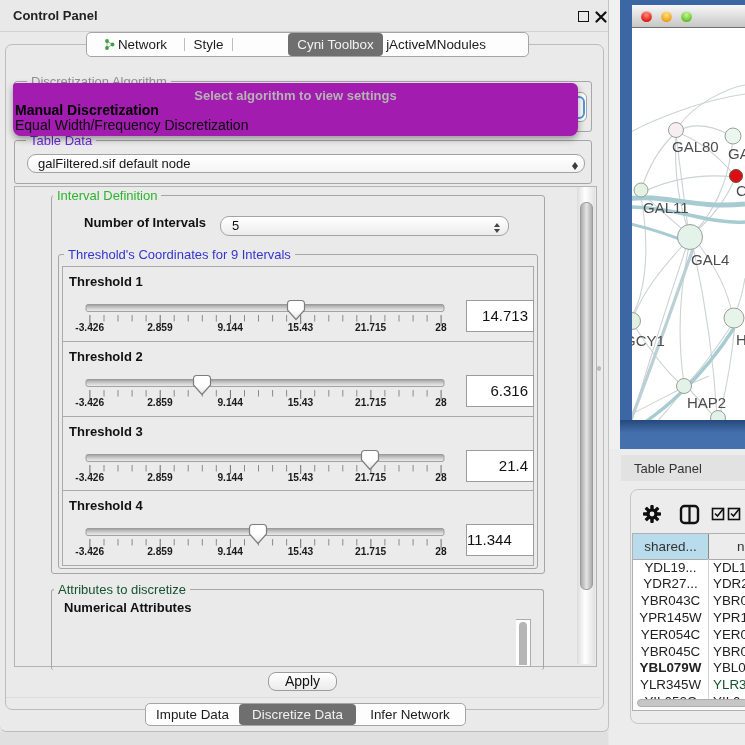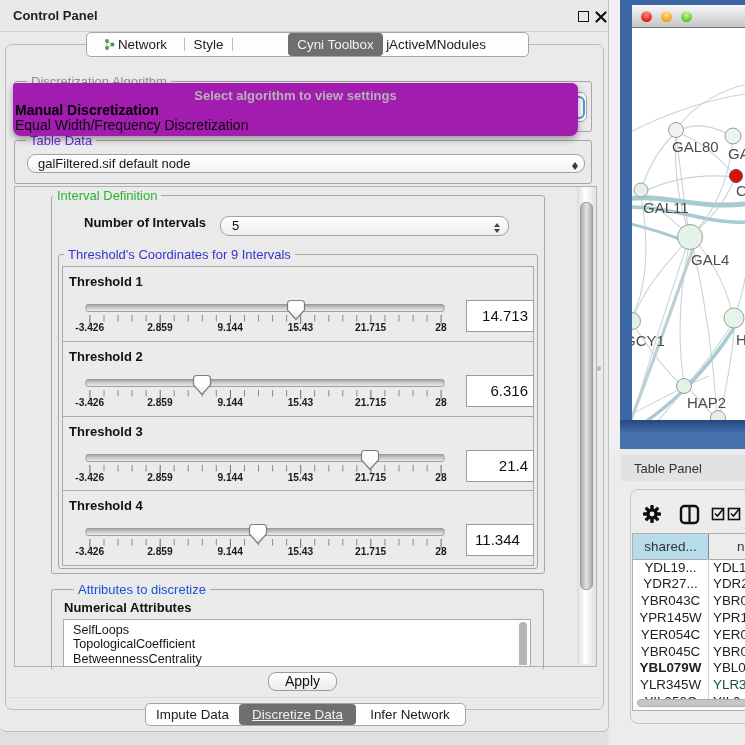--- a/index.html
+++ b/index.html
@@ -175,39 +175,36 @@
     <path d="M19.9,21 V30 M90.2,21 V30 M160.4,21 V30 M230.7,21 V30 M300.9,21 V30 M371.1,21 V30" stroke="#6f6f6f" stroke-width="1"></path>
     <text x="19.7" y="37" text-anchor="middle" font-size="10.2" font-weight="bold" fill="#1a1a1a">-3.426</text>
       <text x="89.9" y="37" text-anchor="middle" font-size="10.2" font-weight="bold" fill="#1a1a1a">2.859</text>
       <text x="160.2" y="37" text-anchor="middle" font-size="10.2" font-weight="bold" fill="#1a1a1a">9.144</text>
       <text x="230.4" y="37" text-anchor="middle" font-size="10.2" font-weight="bold" fill="#1a1a1a">15.43</text>
       <text x="300.7" y="37" text-anchor="middle" font-size="10.2" font-weight="bold" fill="#1a1a1a">21.715</text>
       <text x="370.9" y="37" text-anchor="middle" font-size="10.2" font-weight="bold" fill="#1a1a1a">28</text>
     <path d="M179.5,9.7 Q179.5,6.5 182.7,6.5 L193.3,6.5 Q196.5,6.5 196.5,9.7 L196.5,16.0 L188.0,25.5 L179.5,16.0 Z" fill="url(#thg3)" stroke="#7d7d7d" stroke-width="1.2"></path>
   </svg>
   <div class="abs" style="left:466px;top:524.4px;width:61px;height:30px;background:#fff;border:1px solid #9b9b9b;
-       font-size:15px;color:#111;line-height:30px;text-align:center;padding-right:5px;">11.344</div>
+       font-size:15px;color:#111;line-height:30px;text-align:left;padding-right:5px;">11.344</div>
 
   <div class="grp" style="left:51px;top:589px;width:491px;height:80px;border-bottom:none;"></div>
-  <div class="gt" style="left:54px;top:583px;color:#1d4ed8;margin-left:20px;">Attributes to discretize</div>
+  <div class="gt" style="left:54px;top:583px;color:#14532d;">Attributes to discretize</div>
   <div class="abs bold" style="left:64px;top:600px;font-size:13px;color:#111;">Numerical Attributes</div>
-  <div class="abs" style="left:63px;top:619px;width:453px;height:46px;background:#fff;border:1px solid #ababab;border-right:none;overflow:hidden;">
-    <div style="padding:2.5px 0 0 9px;font-size:12.6px;color:#151515;line-height:14.6px;">SelfLoops<br>TopologicalCoefficient<br>BetweennessCentrality</div>
-  </div>
   <div class="abs" style="left:516px;top:619px;width:14px;height:46px;background:#fdfdfd;border:1px solid #ababab;border-left:none;"></div>
   <div class="abs" style="left:518.5px;top:622px;width:8px;height:43px;background:#b5b5b5;border-radius:4px 4px 0 0;"></div>
 
   <div class="abs" style="left:6px;top:697px;width:595px;height:1px;background:#dcdcdc;"></div>
 
   <div class="abs" style="left:268px;top:672px;width:67px;height:17px;background:linear-gradient(#ffffff,#ebebeb);border:1px solid #9c9c9c;border-radius:8px;
        font-size:14px;text-align:center;line-height:17px;color:#111;">Apply</div>
 
   <div class="abs" style="left:145px;top:703px;width:319px;height:21px;background:#fdfdfd;border:1px solid #a5a5a5;border-radius:5px;
        font-size:13.4px;color:#1c1c1c;white-space:nowrap;">
-    <span class="tabseg" style="width:93px;height:14px;line-height:21px;">Impute Data</span><span class="tabseg" style="width:117px;height:21px;line-height:21px;background:#6f6f6f;color:#f2f2f2;border-radius:4px;text-decoration:underline;">Discretize Data</span><span class="tabseg" style="width:108px;height:21px;line-height:21px;">Infer Network</span>
+    <span class="tabseg" style="width:93px;height:14px;line-height:21px;">Impute Data</span><span class="tabseg" style="width:117px;height:21px;line-height:21px;background:#6f6f6f;color:#f2f2f2;border-radius:4px;">Discretize Data</span><span class="tabseg" style="width:108px;height:21px;line-height:21px;">Infer Network</span>
   </div>
 </div>
 <div class="abs" style="left:609px;top:0;width:11px;height:449px;background:#f0f0f0;"></div>
 
 <div class="abs" style="left:0;top:732px;width:608px;height:13px;background:#e0e0e0;"></div>
 <div class="abs" style="left:597px;top:366px;width:4px;height:5px;background:#bbb;border-radius:2px;"></div>
 
 <div class="abs" style="left:13px;top:83px;width:565px;height:53px;background:#a21caf;border-radius:3px 6px 8px 8px;
      box-shadow:0 3px 7px rgba(0,0,0,0.38);overflow:hidden;">
   <div class="abs bold" style="left:0;top:5px;width:565px;text-align:center;font-size:13px;color:#b4b4b4;">Select algorithm to view settings</div>

